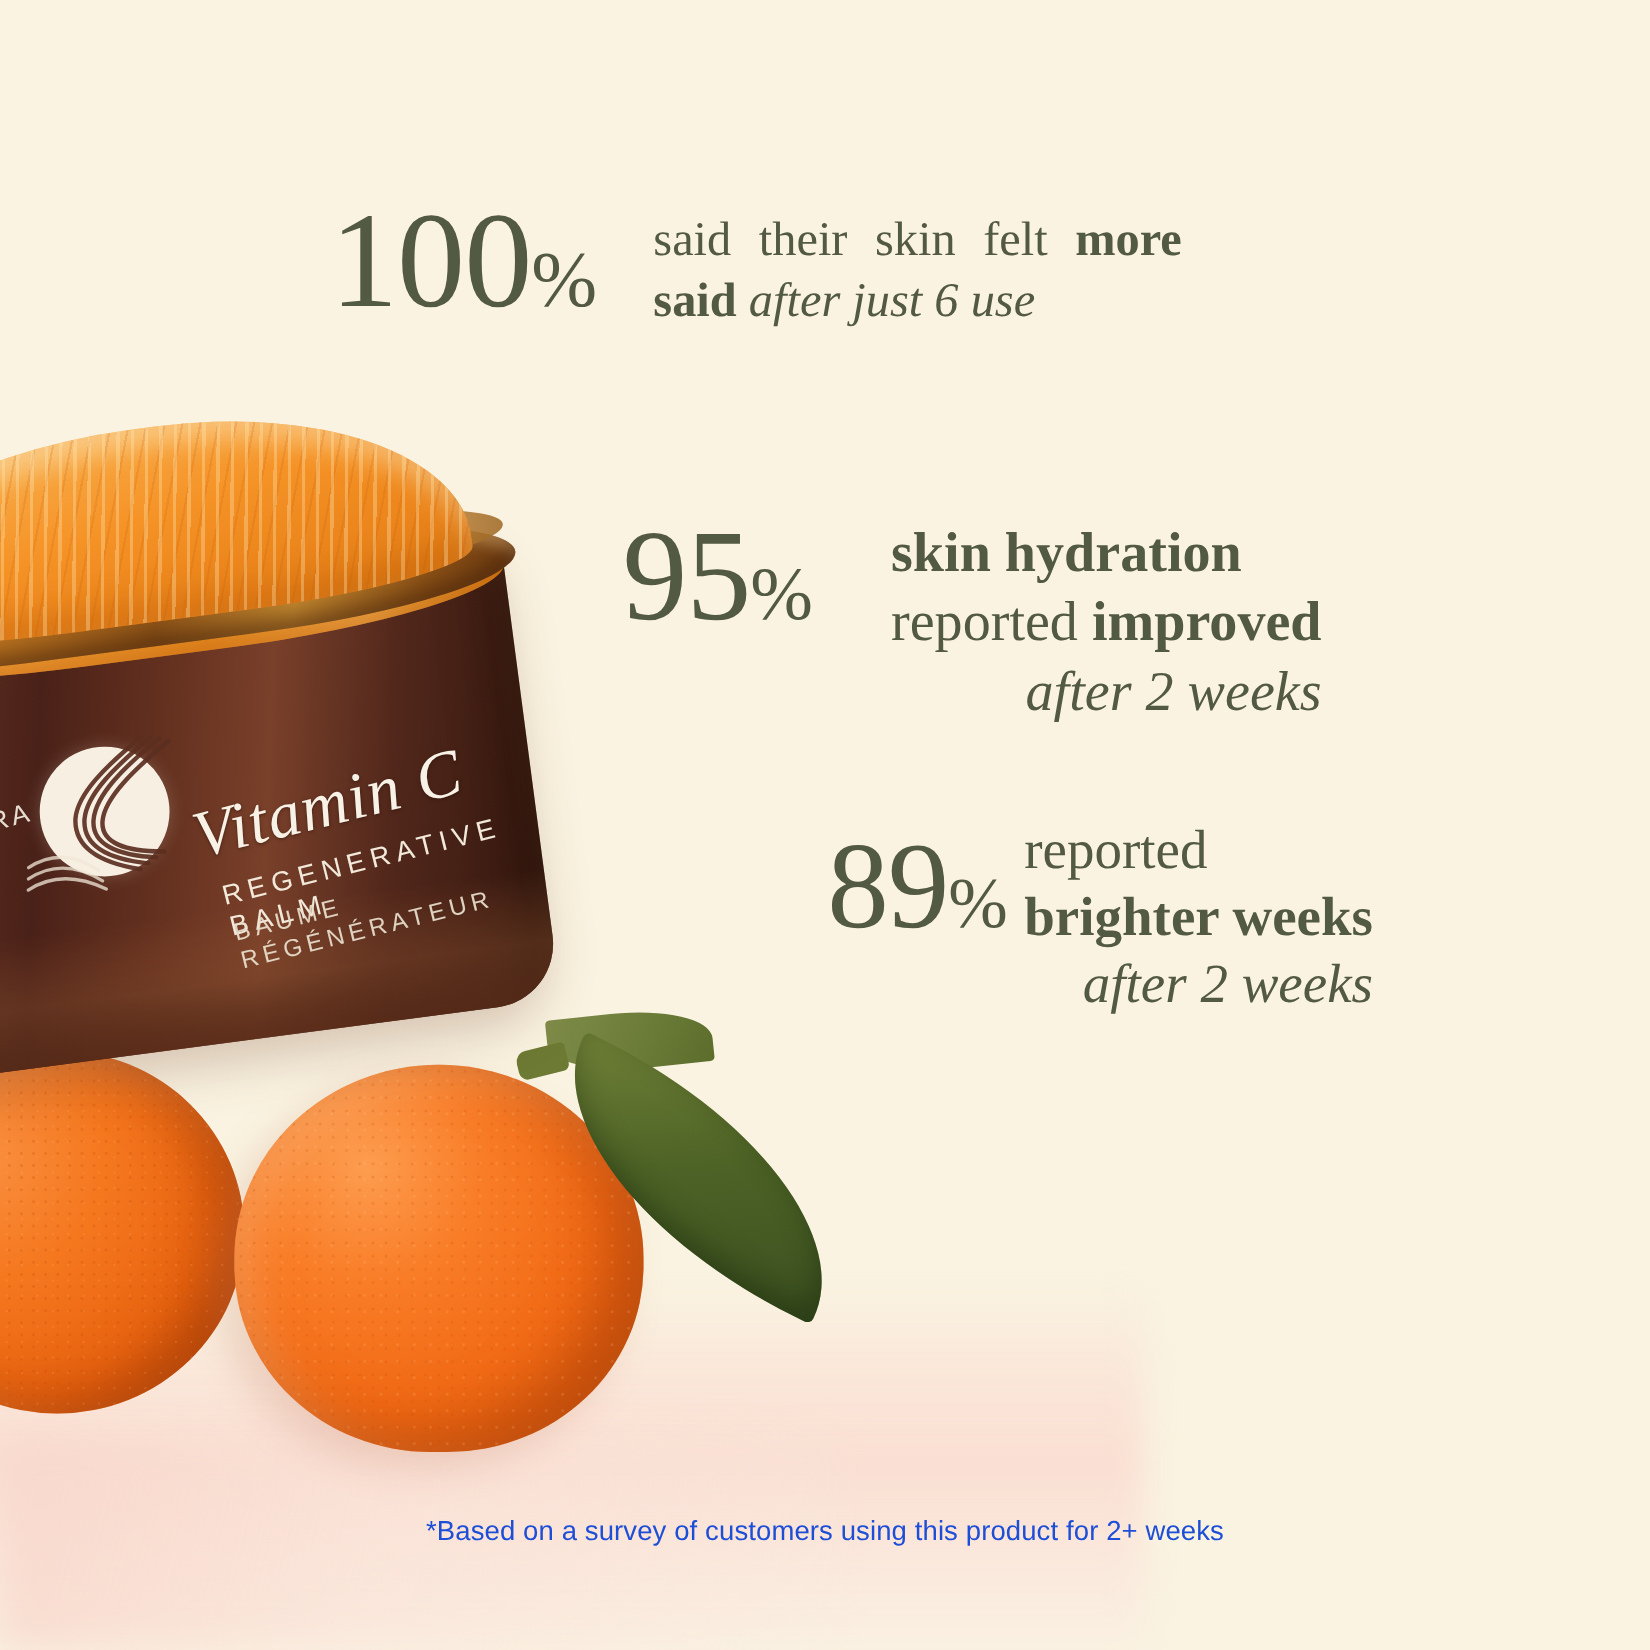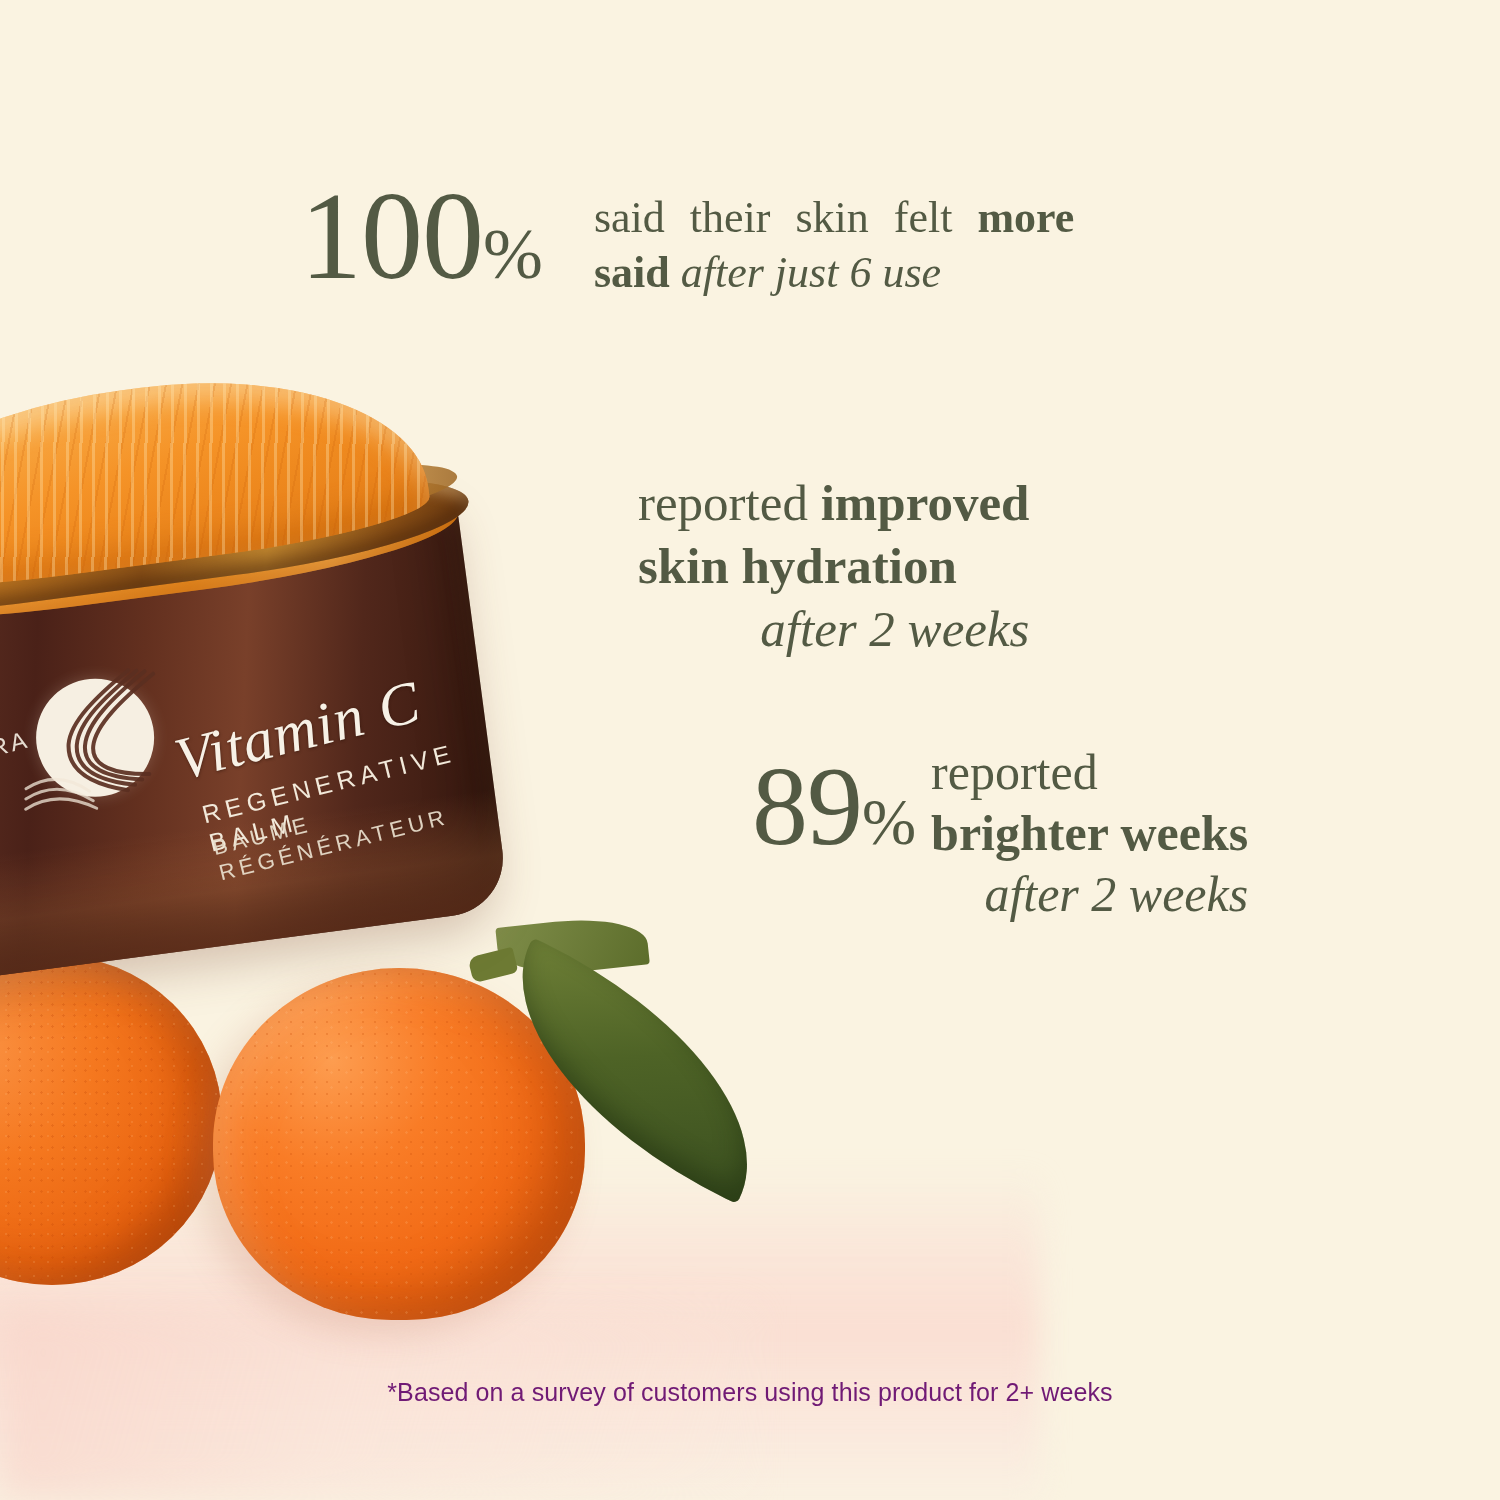--- a/index.html
+++ b/index.html
@@ -273,21 +273,21 @@
   #stat-3 .copy { font-size:50px; line-height:1.22; margin-left:16px; }
   #stat-3 .ln3 { text-align:right; }
 
   
   .footnote {
     position:absolute;
     left:0; right:0; top:1378px;
     text-align:center;
     font-family:"Liberation Sans", sans-serif;
     font-size:25px;
-    color:#701a75;
+    color:#1d4ed8;
     letter-spacing:.1px;
   }
 </style>
 </head>
 <body>
 
 <div id="stage">
 
   <div class="surface"></div>
   <div class="surface2"></div>
@@ -334,23 +334,24 @@
 
     <div class="stat" id="stat-1">
       <div class="pct"><span>100</span><span class="sym">%</span></div>
       <div class="copy">
         <span class="ln ln1"><span>said their skin felt </span><b>more</b></span>
         <span class="ln ln2"><b>said </b><i>after just 6 use</i></span>
       </div>
     </div>
 
     <div class="stat" id="stat-2">
+      <div class="pct"><span>95</span><span class="sym">%</span></div>
       <div class="copy">
+        <span class="ln ln2"><b>skin hydration</b></span>
         <span class="ln ln1"><span>reported </span><b>improved</b></span>
-        <span class="ln ln2"><b>skin hydration</b></span>
         <span class="ln ln3"><i>after 2 weeks</i></span>
       </div>
     </div>
 
     <div class="stat" id="stat-3">
       <div class="pct"><span>89</span><span class="sym">%</span></div>
       <div class="copy">
         <span class="ln ln1"><span>reported</span></span>
         <span class="ln ln2"><b>brighter weeks</b></span>
         <span class="ln ln3"><i>after 2 weeks</i></span>

